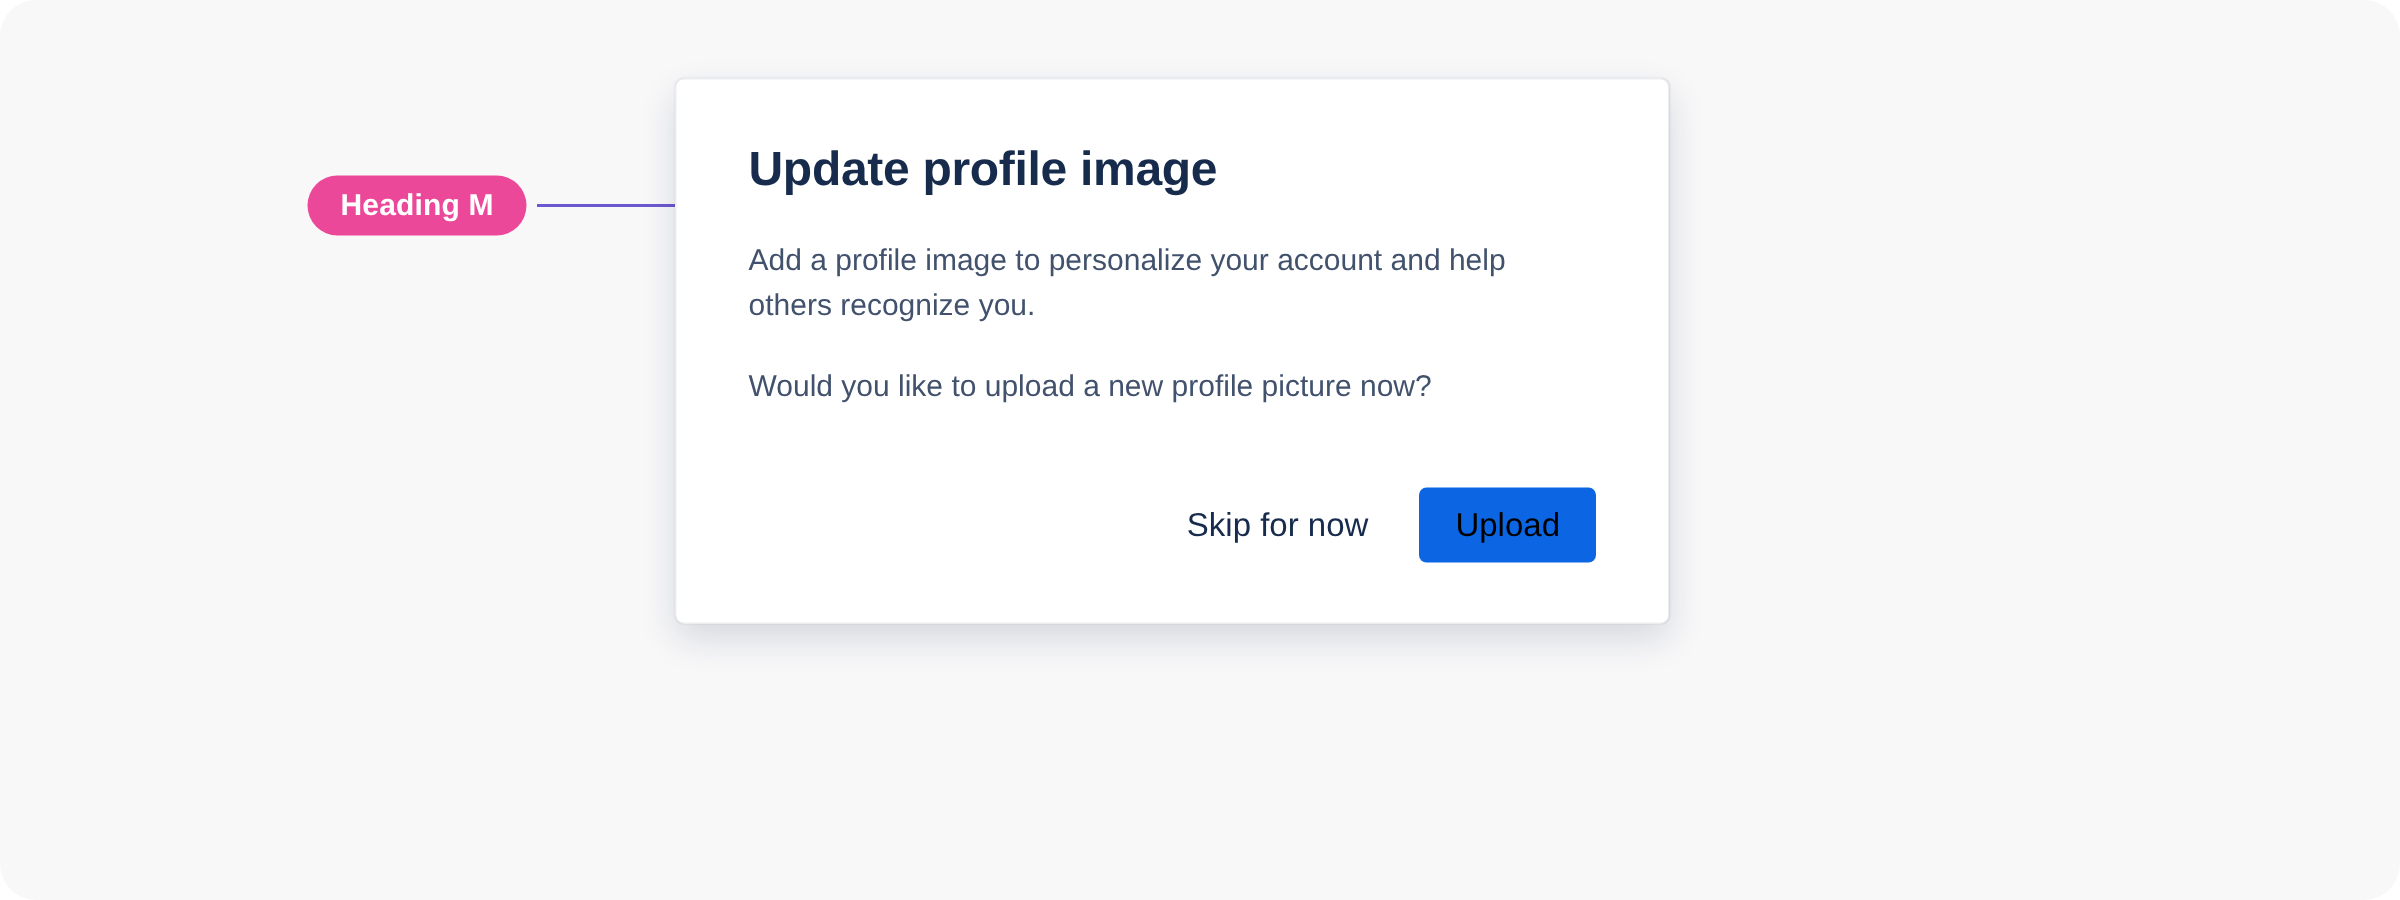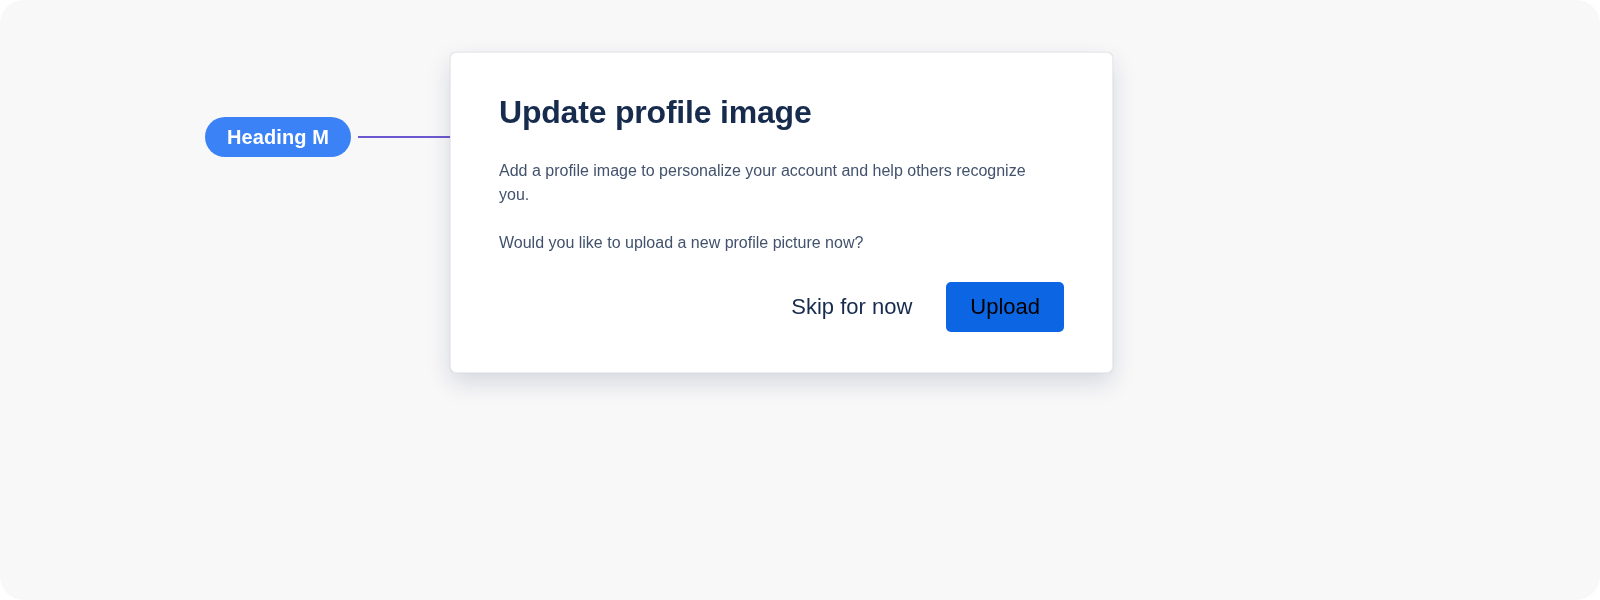--- a/index.html
+++ b/index.html
@@ -19,21 +19,21 @@
     }
 
     
     .annotation-pill {
       position: absolute;
       left: 205px;
       top: 117px;
       height: 40px;
       padding: 0 22px;
       border-radius: 20px;
-      background: #3b82f6;
+      background: #ec4899;
       color: #ffffff;
       font-weight: 700;
       font-size: 20px;
       line-height: 40px;
       letter-spacing: 0.1px;
       display: flex;
       align-items: flex-start;
     }
     .annotation-line {
       position: absolute;
@@ -68,26 +68,26 @@
     .dialog h1.title {
       color: #172B4D;
       font-weight: 700;
       font-size: 32px;
       line-height: 1.2;
       margin-bottom: 28px;
       letter-spacing: -0.2px;
     }
     .dialog p.body {
       color: #42526D;
-      font-size: 16px;
+      font-size: 20px;
       line-height: 1.5;
       margin-bottom: 24px;
       max-width: 540px;
     }
-    .dialog p.body:last-of-type { margin-bottom: 27px; }
+    .dialog p.body:last-of-type { margin-bottom: 52px; }
     .dialog .actions {
       display: flex;
       justify-content: flex-end;
       align-items: center;
       gap: 26px;
     }
     .btn {
       font-size: 22px;
       font-weight: 500;
       border-radius: 5px;

